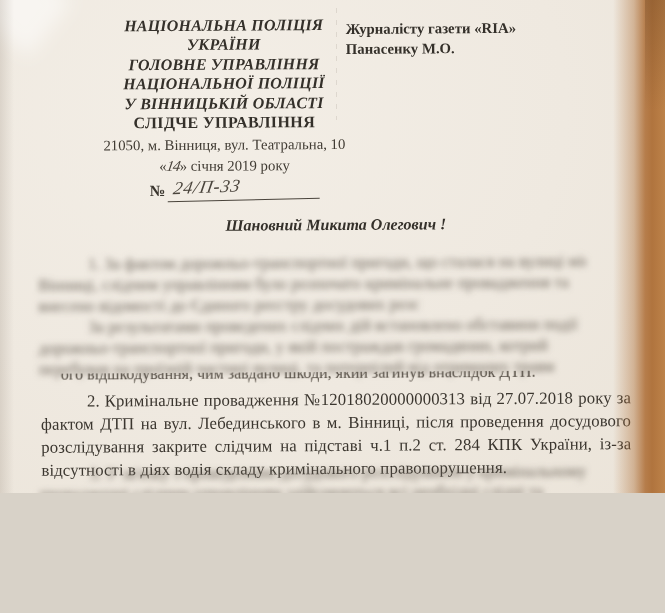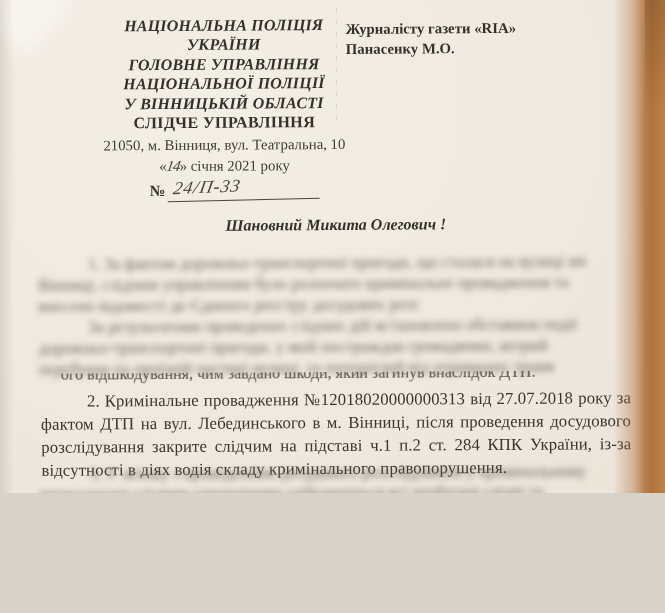--- a/index.html
+++ b/index.html
@@ -95,21 +95,21 @@
   <div class="content">
 
     <div class="lh">
       <div class="org">НАЦІОНАЛЬНА ПОЛІЦІЯ</div>
       <div class="org">УКРАЇНИ</div>
       <div class="org">ГОЛОВНЕ УПРАВЛІННЯ</div>
       <div class="org">НАЦІОНАЛЬНОЇ ПОЛІЦІЇ</div>
       <div class="org">У ВІННИЦЬКІЙ ОБЛАСТІ</div>
       <div class="dept">СЛІДЧЕ УПРАВЛІННЯ</div>
       <div class="addr">21050, м. Вінниця, вул. Театральна, 10</div>
-      <div class="dateline"><span>«</span><span class="hand hand-day">14</span><span>»</span><span> січня  2021 року</span></div>
+      <div class="dateline"><span>«</span><span class="hand hand-day">14</span><span>»</span><span> січня  2019 року</span></div>
       <div class="numrow">
         <span>№</span><span class="hand hand-num">24/П-33</span>
         <span class="num-line"></span>
       </div>
     </div>
 
     <div class="addressee">
       <div>Журналісту газети  «RIA»</div>
       <div>Панасенку М.О.</div>
     </div>

